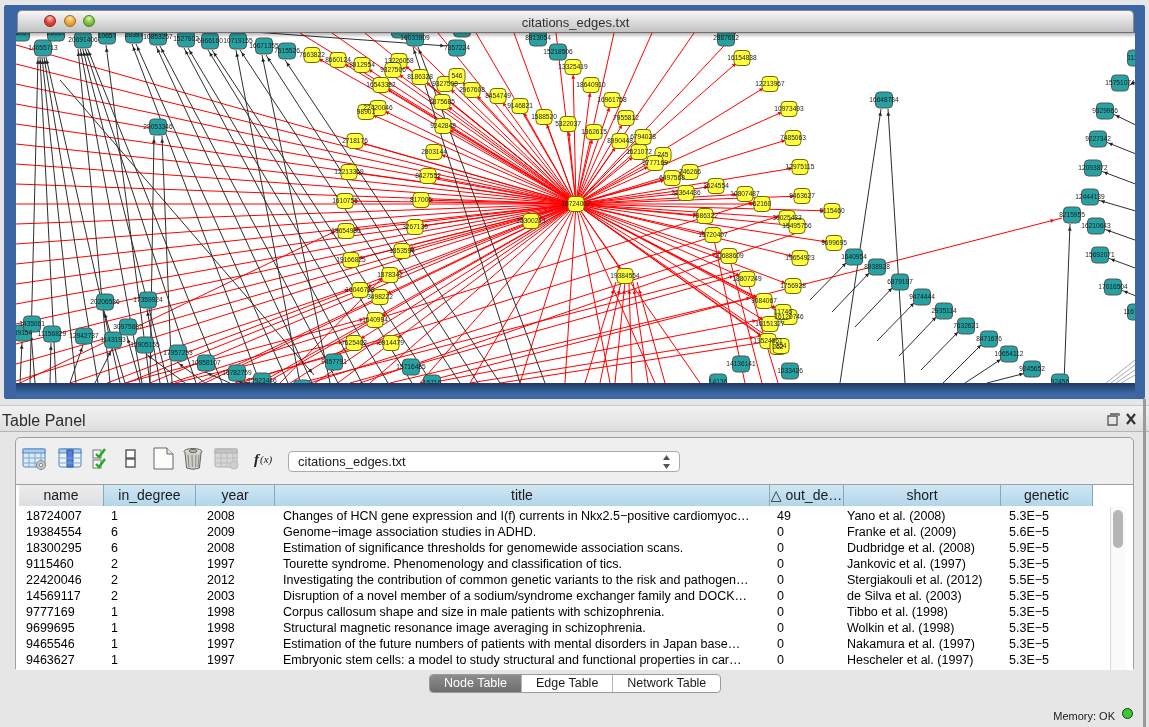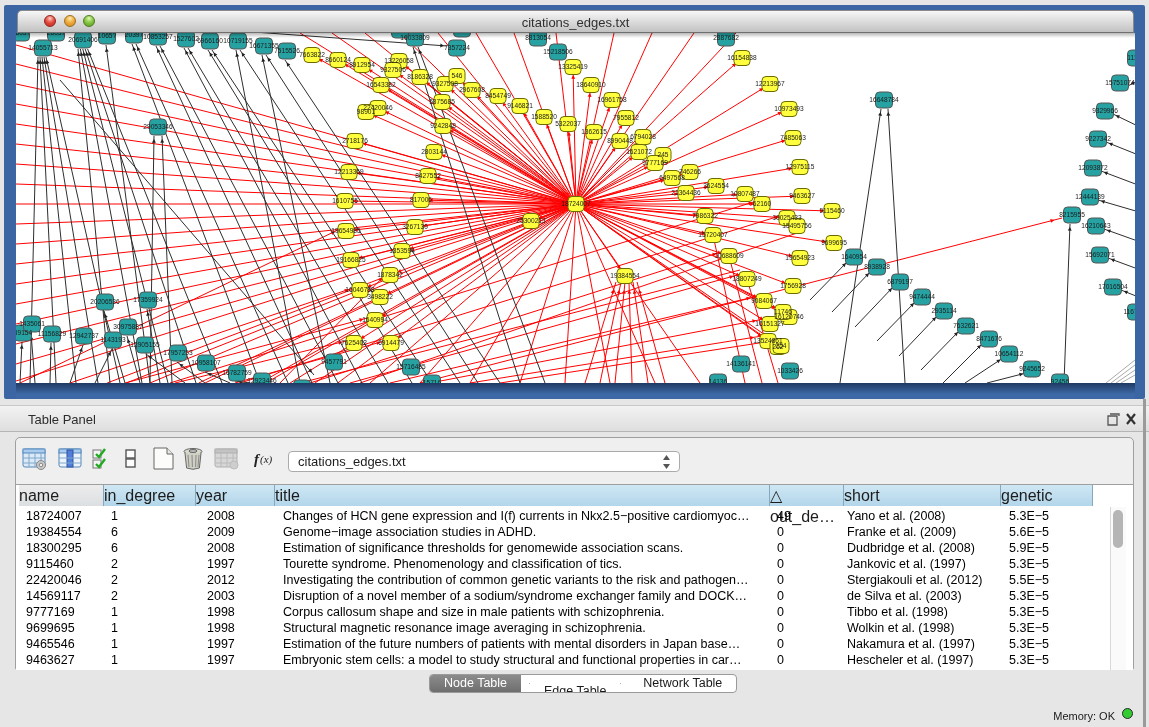--- a/index.html
+++ b/index.html
@@ -9,39 +9,39 @@
 #tbar .title{position:absolute;left:0;right:0;top:4px;text-align:center;font-size:13px;color:#303030}
 .tl{position:absolute;top:4px;width:12px;height:12px;border-radius:50%}
 #tl1{left:26px;background:radial-gradient(circle at 50% 25%,#ffd5cf 0%,#f07a6e 28%,#dd4237 55%,#c62f24 100%);border:1px solid #92241d}
 #tl2{left:46px;background:radial-gradient(circle at 50% 25%,#ffeec4 0%,#f6c25e 28%,#eda33a 55%,#cf8722 100%);border:1px solid #9c701c}
 #tl3{left:65px;background:radial-gradient(circle at 50% 25%,#e4f7c2 0%,#a8d96a 28%,#7dbe3c 55%,#5f9c28 100%);border:1px solid #4f7f1e}
 #canvshadow{position:absolute;left:16px;top:33px;width:1119px;height:5px;
  background:linear-gradient(rgba(0,0,0,.28),rgba(0,0,0,0));pointer-events:none;z-index:5}
 #panel{position:absolute;left:0;top:399px;width:1149px;height:328px;background:#e6e6e6}
 #ptitle{position:absolute;left:0;top:6px;width:1149px;height:27px;
  background:linear-gradient(#f2f2f2,#dedede);border-top:1px solid #c8c8c8;border-bottom:1px solid #b5b5b5}
-#ptitle span{position:absolute;left:28px;top:6px;font-size:13px;color:#2d2d2d}
+#ptitle span{position:absolute;left:2px;top:6px;font-size:16px;color:#2d2d2d}
 #pbox{position:absolute;left:15px;top:38px;width:1119px;height:233px;background:#efefef;
  border:1px solid #9f9f9f;border-radius:5px 5px 2px 2px}
 #combo{position:absolute;left:272px;top:13px;width:392px;height:21px;background:#fff;
  border:1px solid #ababab;border-radius:4px;font-size:13px;color:#1c1c1c;line-height:19px;padding-left:9px}
 #tablewrap{position:absolute;left:0px;top:46px;width:1117px;height:186px;background:#fff;border-top:1px solid #9f9f9f}
 .th{position:absolute;top:0;height:21px;background:linear-gradient(#cfe7f4,#b2d6ea);border-right:1px solid #86a8bc;
- font-size:16px;color:#1c1c1c;text-align:left;line-height:21px}
+ font-size:14px;color:#1c1c1c;text-align:center;line-height:21px}
 .tr{position:absolute;left:0;width:1095px;height:16px;font-size:12.5px;color:#000;white-space:nowrap}
 .tr div{position:absolute;top:0;height:16px;line-height:16px;overflow:hidden}
 .c0{left:7px;width:92px}.c1{left:92px;width:70px}.c2{left:188px;width:60px}
 .c3{left:264px;width:492px}.c4{left:758px;width:66px}
 .c5{left:828px;width:157px;text-align:left}.c6{left:990px;width:100px}
 #vsb{position:absolute;right:7px;top:22px;width:16px;height:163px;background:#fafafa;border-left:1px solid #d8d8d8}
 #vsb .thumb{position:absolute;left:2px;top:3px;width:10px;height:38px;border-radius:6px;background:#b5b5b5}
 #tabs{position:absolute;left:429px;top:275px;height:19px;display:flex;border:1px solid #9a9a9a;border-radius:4px;overflow:hidden;background:#fff}
 #tabs div{font-size:12.5px;line-height:17px;padding:0 14px;color:#1a1a1a}
 #tabs .sel{background:linear-gradient(#8c8c8c,#6e6e6e);color:#fff}
-#tabs .mid{border-left:1px solid #b5b5b5;border-right:1px solid #b5b5b5;margin:8px}
+#tabs .mid{border-left:1px solid #b5b5b5;border-right:1px solid #b5b5b5;margin:0}
 #mem{position:absolute;right:34px;top:311px;font-size:11px;color:#1a1a1a}
 #memdot{position:absolute;right:16px;top:309px;width:11px;height:11px;border-radius:50%;background:#33cc33;border:1.5px solid #2a2a2a}
 #rightline{position:absolute;left:1143px;top:399px;width:3px;height:328px;background:#9a9a9a}
 </style></head><body>
 <div id="blue"></div>
 <svg width="1119" height="350" viewBox="16 33 1119 350" style="position:absolute;left:16px;top:33px;background:#fff">
 <line x1="576.0" y1="204.0" x2="312.0" y2="55.0" stroke="#f00" stroke-width="1.0"></line>
 <path d="M319.0 58.9 L323.2 59.0 L321.2 62.5 Z" fill="#f00"></path>
 <line x1="576.0" y1="204.0" x2="338.0" y2="60.0" stroke="#f00" stroke-width="1.0"></line>
 <path d="M344.8 64.1 L349.0 64.4 L347.0 67.7 Z" fill="#f00"></path>

